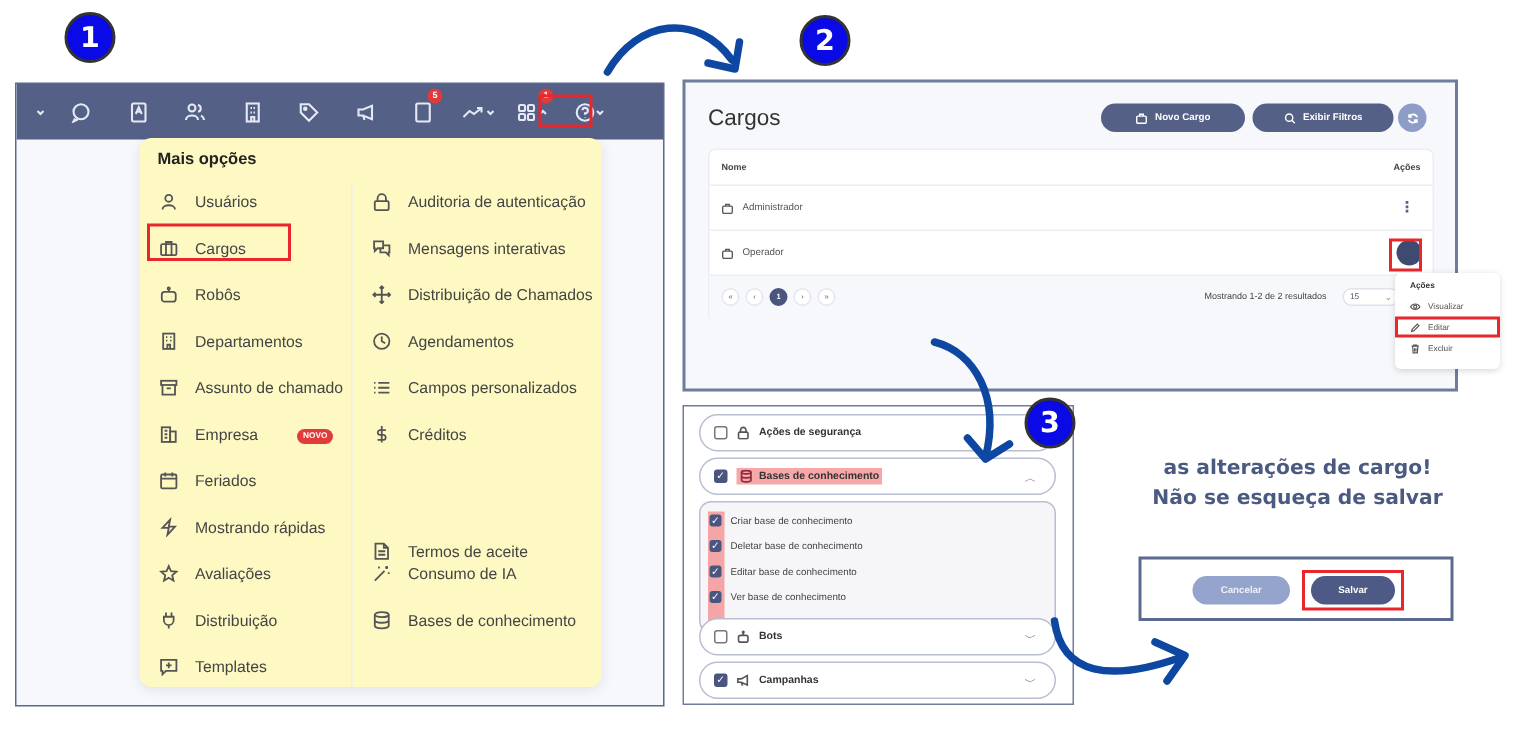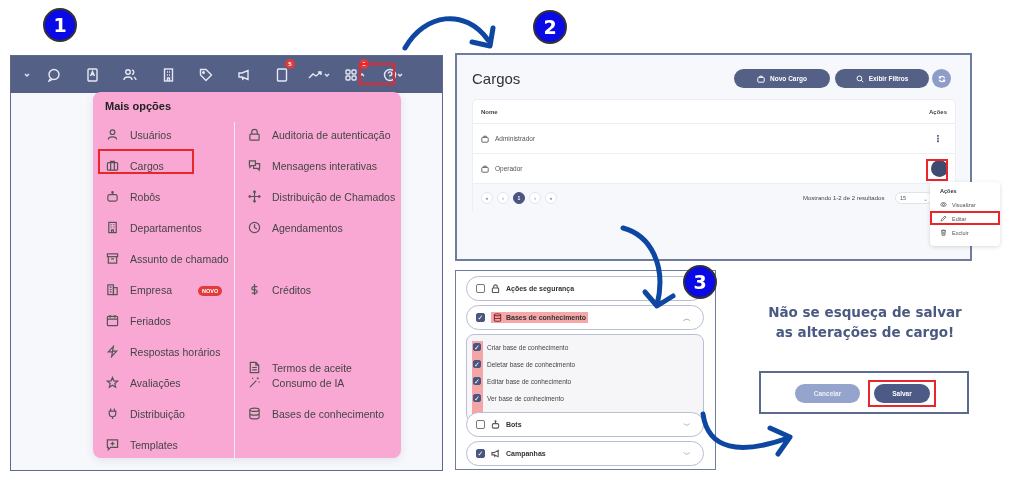--- a/index.html
+++ b/index.html
@@ -13,21 +13,21 @@
     font-family: "DejaVu Sans", sans-serif; z-index: 20;
   }
 
   
   .panel1 { position: absolute; left: 10px; top: 55px; width: 433px; height: 416px; border: 1px solid #5b6a8e; background: #f7f8fc; overflow: hidden; }
   .topbar { height: 37px; background: #556087; display: flex; align-items: center; padding-left: 8px; color: #d8dcea; }
   .topbar .ic { position: relative; display: flex; align-items: center; justify-content: center; height: 37px; }
   .topbar svg { stroke: #e6e9f3; fill: none; stroke-width: 1.4; }
   .nbadge { position: absolute; top: 3px; right: -6px; width: 10px; height: 10px; border-radius: 50%; background: #e03a3a; color: #fff; font-size: 6px; display: flex; align-items: center; justify-content: center; font-weight: bold; }
   .redbox { position: absolute; border: 2px solid #e8262b; }
-  .menu { position: absolute; left: 82px; top: 36px; width: 308px; height: 366px; background: #f9a8d4; border-radius: 8px; box-shadow: 0 2px 8px rgba(60,70,110,0.12); }
+  .menu { position: absolute; left: 82px; top: 36px; width: 308px; height: 366px; background: #fef9c3; border-radius: 8px; box-shadow: 0 2px 8px rgba(60,70,110,0.12); }
   .menu-title { position: absolute; left: 12px; top: 8px; font-size: 11px; font-weight: bold; color: #222; }
   .menu-divider { position: absolute; left: 141px; top: 30px; bottom: 0; width: 1px; background: #eceef3; }
   .mi { position: absolute; display: flex; align-items: flex-end; font-size: 10.5px; color: #444; height: 20px; }
   .mi .mico { width: 14px; height: 14px; margin-right: 11px; display: flex; align-items: center; justify-content: center; }
   .mi .mico svg { stroke: #555; fill: none; stroke-width: 1.3; width: 13px; height: 13px; }
   .novo { background: #e23b3b; color: #fff; font-size: 5.5px; font-weight: bold; border-radius: 6px; padding: 2px 4px; margin-left: 26px; }
 
   .red-arrow { position: absolute; left: 19px; top: 153px; }
 
   
@@ -249,21 +249,21 @@
           </svg>
         </span>
       <span>Feriados</span>
     </div>
     <div class="mi" style="left:12px;top:246px;">
       <span class="mico">
           <svg viewBox="0 0 14 14">
             <path d="M8 1.5 L2.5 7.5 H7 L6 12.5 L11.5 6.5 H7 Z"></path>
           </svg>
         </span>
-      <span>Respostas horários</span>
+      <span>Mostrando rápidas</span>
     </div>
     <div class="mi" style="left:12px;top:277px;">
       <span class="mico">
           <svg viewBox="0 0 14 14">
             <path d="M7 1.5 L8.6 5.2 L12.5 5.5 L9.5 8.1 L10.4 12 L7 9.9 L3.6 12 L4.5 8.1 L1.5 5.5 L5.4 5.2 Z"></path>
           </svg>
         </span>
       <span>Avaliações</span>
     </div>
     <div class="mi" style="left:12px;top:308px;">
@@ -309,20 +309,28 @@
       <span>Distribuição de Chamados</span>
     </div>
     <div class="mi" style="left:154px;top:122px;">
       <span class="mico">
           <svg viewBox="0 0 14 14">
             <circle cx="7" cy="7" r="5.5"></circle>
             <path d="M7 3.5 V7 L9.5 8.5"></path>
           </svg>
         </span>
       <span>Agendamentos</span>
+    </div>
+    <div class="mi" style="left:154px;top:153px;">
+      <span class="mico">
+          <svg viewBox="0 0 14 14">
+            <path d="M4.5 3.5 H12.5 M4.5 7 H12.5 M4.5 10.5 H12.5 M1.5 3.5 H2.5 M1.5 7 H2.5 M1.5 10.5 H2.5"></path>
+          </svg>
+        </span>
+      <span>Campos personalizados</span>
     </div>
     <div class="mi" style="left:154px;top:184px;">
       <span class="mico">
           <svg viewBox="0 0 14 14">
             <path d="M7 1 V13 M10 4 H5.5 A1.8 1.8 0 0 0 5.5 7.5 H8.5 A1.8 1.8 0 0 1 8.5 11 H4"></path>
           </svg>
         </span>
       <span>Créditos</span>
     </div>
     <div class="mi" style="left:154px;top:262px;">
@@ -490,21 +498,21 @@
     <span class="cbx on"></span>
     <svg viewBox="0 0 10 10">
         <path d="M1 4 H3.5 L8 1.5 V8.5 L3.5 6.5 H1 Z M3.5 6.5 L4.5 9"></path>
       </svg>
     <span>Campanhas</span>
     <span class="chev">﹀</span>
   </div>
 </div>
 
 <div class="reminder">
+  <div>as alterações de cargo!</div>
   <div>Não se esqueça de salvar</div>
-  <div>as alterações de cargo!</div>
 </div>
 
 <div class="savebox">
   <div class="btn-cancel">Cancelar</div>
   <div class="btn-save">Salvar</div>
   <div class="redbox" style="left:107px;top:7px;width:68px;height:27px;"></div>
 </div>
 
 </body></html>

